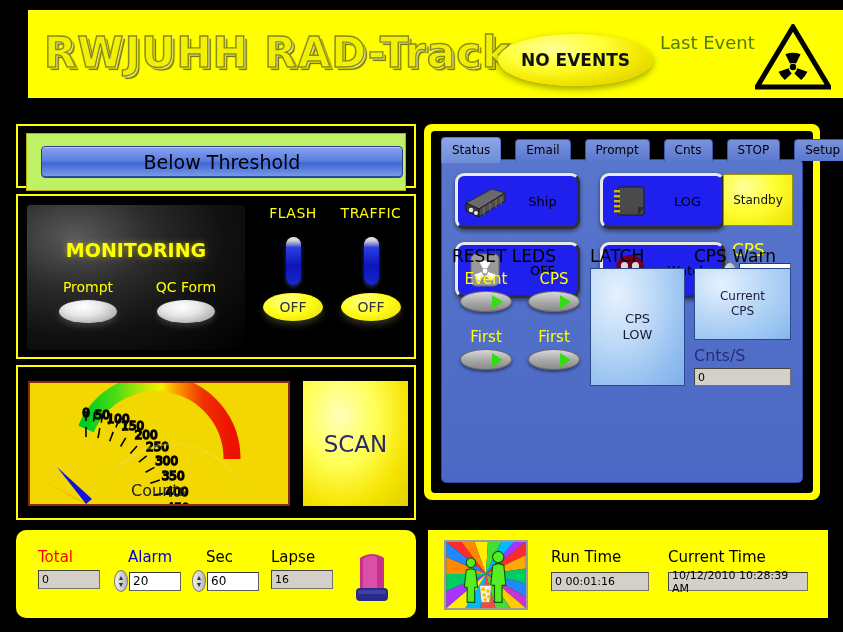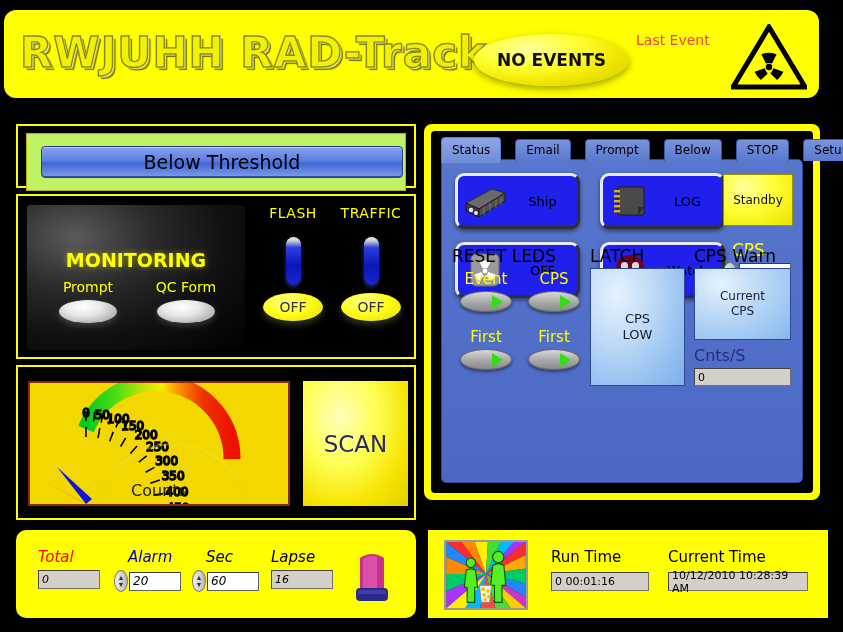--- a/index.html
+++ b/index.html
@@ -10,24 +10,24 @@
   }
   #app {
     position: relative;
     width: 843px; height: 632px;
     background: #000000;
     overflow: hidden;
   }
 
   
   #header {
-    position: absolute; left: 4px; top: 10px;
+    position: absolute; left: 28px; top: 10px;
     width: 815px; height: 88px;
     background: #FFFF00;
-    border-radius: 12px;
+    border-radius: 0;
   }
   #title {
     position: absolute; left: 16px; top: 18px;
     font-size: 42px; font-weight: bold;
     font-family: "DejaVu Sans", sans-serif;
     letter-spacing: 1px;
     color: #F2F200;
     -webkit-text-stroke: 1.4px #8a8a20;
     text-shadow:
        1px 1px 0 #ffffff,
@@ -45,21 +45,21 @@
     display: flex; align-items: center; justify-content: center;
   }
   #no-events-lamp span {
     font-size: 17px; font-weight: bold; color: #111;
     font-family: "DejaVu Sans", sans-serif;
   }
   #last-event-wrap {
     position: absolute; left: 632px; top: 22px; width: 104px;
   }
   #last-event-label {
-    font-size: 14px; color: #ef4444; font-family: "DejaVu Sans", sans-serif;
+    font-size: 18px; color: #4d7c0f; font-family: "DejaVu Sans", sans-serif;
     margin-bottom: 12px;
   }
   #last-event-box {
     background: #d4d0c8;
     border: 1px solid #808080;
     border-top-color: #555; border-left-color: #555;
     padding: 2px 3px;
     font-size: 10px; line-height: 12px;
     color: #000; font-family: "DejaVu Sans", sans-serif;
   }
@@ -94,21 +94,21 @@
   }
 
   
   #mon-frame { left: 16px; top: 194px; width: 400px; height: 165px; }
   #mon-black {
     position: absolute; left: 9px; top: 9px; width: 218px; height: 145px;
     background: radial-gradient(ellipse at 22% 22%, #5a5a5a 0%, #2b2b2b 32%, #111 62%, #000 100%);
     border-radius: 3px;
   }
   #mon-title {
-    position: absolute; left: 0; right: 0; top: 44px; text-align: center;
+    position: absolute; left: 0; right: 0; top: 34px; text-align: center;
     font-size: 19px; font-weight: bold; color: #FFFF00;
     font-family: "DejaVu Sans", sans-serif;
     text-shadow: 0 0 6px rgba(255,255,0,.5);
   }
   .mon-led-group { position: absolute; top: 74px; text-align: center; width: 86px; }
   .mon-led-label {
     font-size: 14px; color: #FFFF00; font-family: "DejaVu Sans", sans-serif;
     margin-bottom: 5px;
   }
   .mon-led {
@@ -285,21 +285,21 @@
     border-top-color: #444; border-left-color: #444;
     display: flex; align-items: center; padding: 0 3px;
     font-size: 11px; color: #000; font-family: "DejaVu Sans", sans-serif;
   }
 
   
   #bottom-left {
     position: absolute; left: 16px; top: 530px; width: 400px; height: 88px;
     background: #FFFF00; border-radius: 10px;
   }
-  .bfield { position: absolute; top: 18px; font-style: italic; }
+  .bfield { position: absolute; top: 18px; }
   .bfield .blbl { font-size: 15px; font-family: "DejaVu Sans", sans-serif; margin-bottom: 4px; }
   .readonly {
     background: #d4d0c8; border: 1px solid #707070;
     border-top-color: #444; border-left-color: #444;
     height: 19px; padding: 0 3px; display: flex; align-items: center;
     font-size: 11px; color: #000; font-family: "DejaVu Sans", sans-serif;
   }
   .editrow { display: flex; align-items: center; }
   #beacon { position: absolute; left: 333px; top: 16px; width: 46px; height: 62px; }
 
@@ -448,21 +448,21 @@
     </div>
   </div>
 
   <div id="right-frame">
     <div id="right-black">
 
       <div id="tabbar">
         <div class="tab active">Status</div>
         <div class="tab">Email</div>
         <div class="tab">Prompt</div>
-        <div class="tab">Below</div>
+        <div class="tab">Cnts</div>
         <div class="tab">STOP</div>
         <div class="tab">Setup</div>
       </div>
 
       <div id="blue-body">
 
         <div class="bigbtn" style="left:13px; top:13px;">
           <svg class="bicon" viewBox="0 0 46 40">
             <polygon points="4,22 30,8 43,12 17,28" fill="#6a6a6a" stroke="#2a2a2a"></polygon>
             <polygon points="4,22 17,28 17,36 4,30" fill="#3a3a3a" stroke="#1a1a1a"></polygon>

